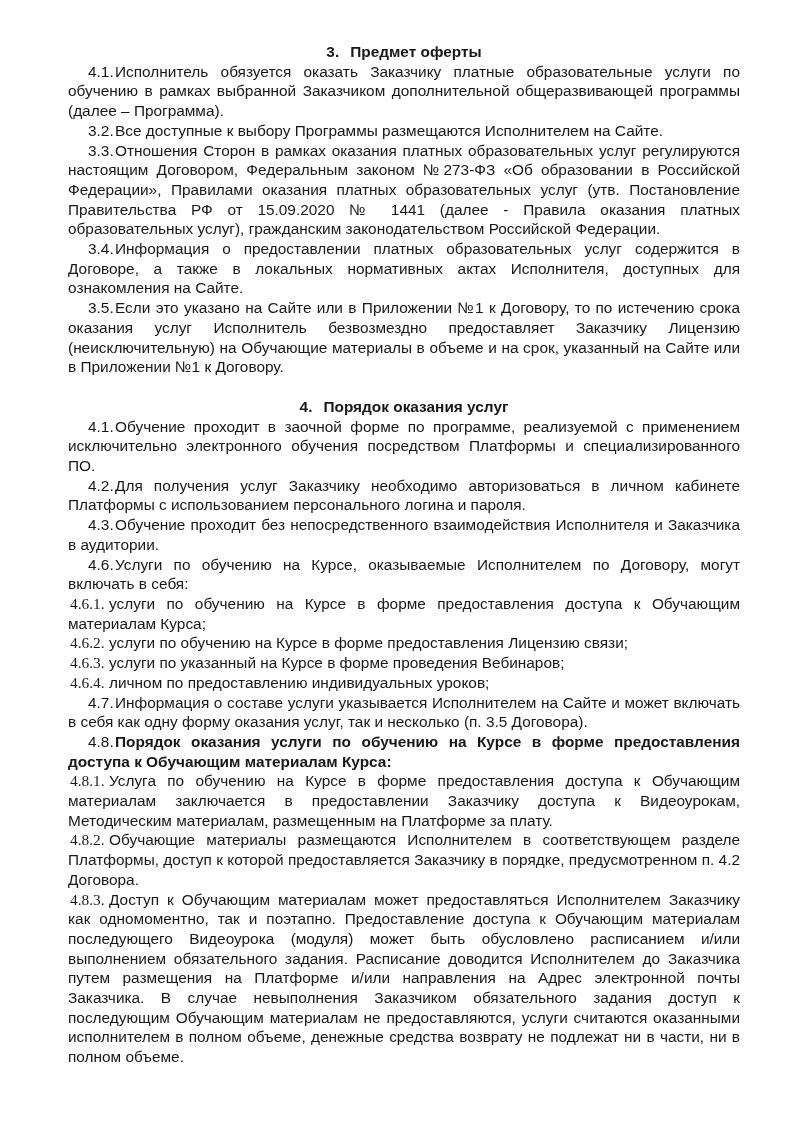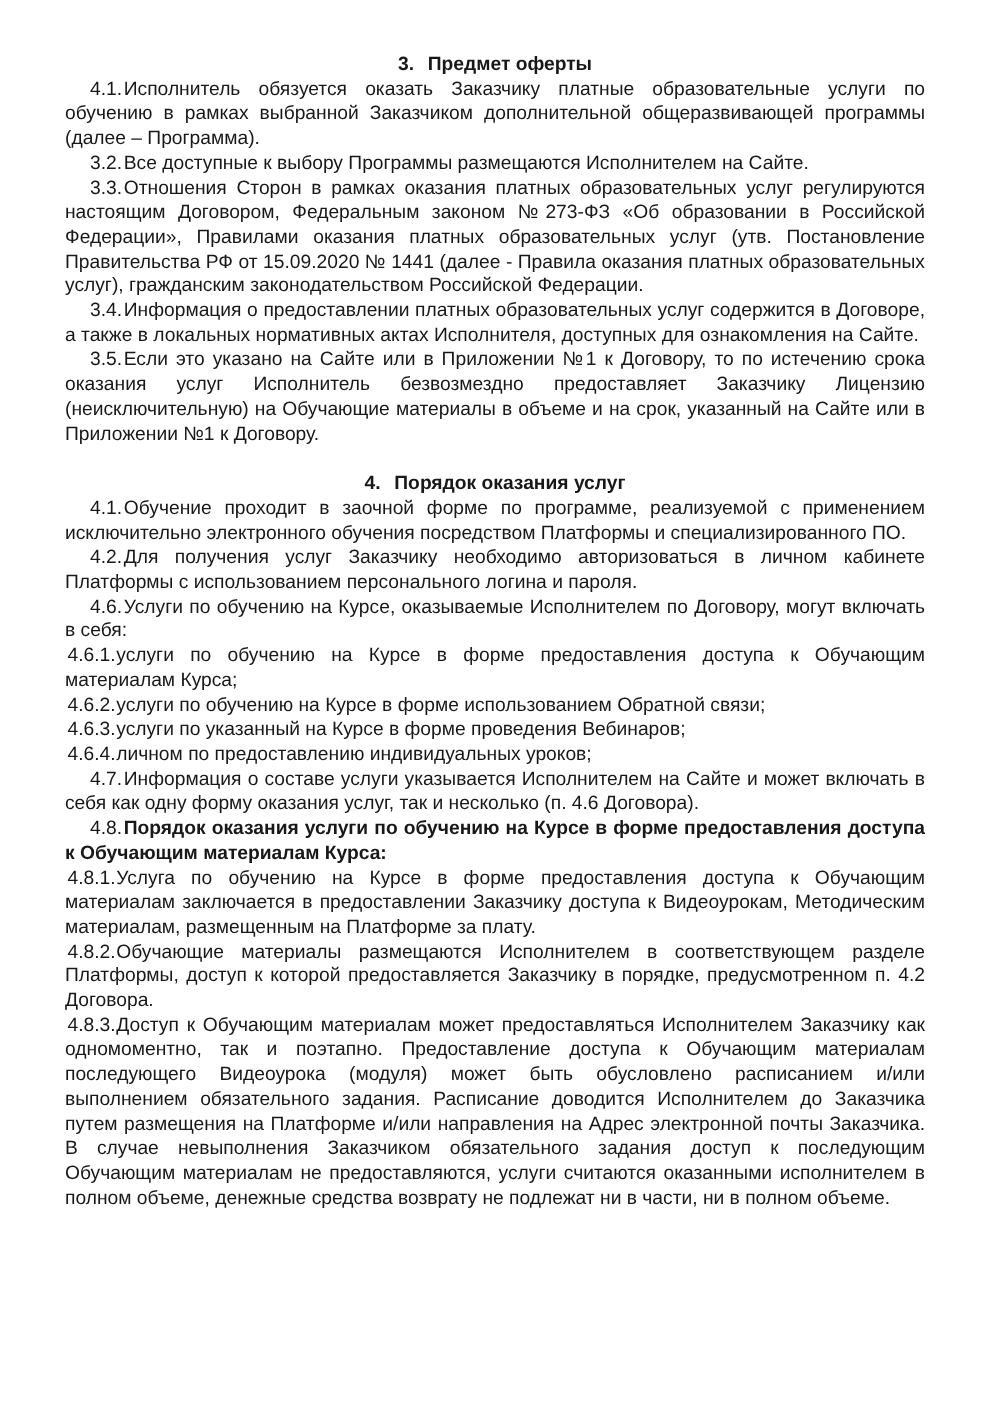--- a/index.html
+++ b/index.html
@@ -9,21 +9,21 @@
   }
   body {
     width: 794px;
     height: 1122px;
     overflow: hidden;
   }
   .page {
     box-sizing: border-box;
     width: 794px;
     height: 1122px;
-    padding: 42px 54px 18px 52px;
+    padding: 42px 54px 18px 68px;
     font-family: "Liberation Sans", "DejaVu Sans", sans-serif;
     font-size: 15.4px;
     line-height: 19.7px;
     color: #181818;
     background: #ffffff;
   }
   .sec-heading {
     margin: 20px 0 0 0;
     text-align: center;
     font-weight: 700;
@@ -45,20 +45,21 @@
   p.sub {
     text-indent: 2px;
   }
   .num {
     display: inline-block;
     min-width: 27px;
     text-indent: 0;
   }
   p.sub .num {
     min-width: 39px;
+    font-family: Liberation Serif, serif;
   }
   p.bold-text .txt {
     font-weight: 700;
   }
   .gap-above {
   }
 </style>
 </head>
 <body>
 
@@ -72,25 +73,26 @@
     <p class="item"><span class="num">3.3.</span><span class="txt">Отношения Сторон в рамках оказания платных образовательных услуг регулируются настоящим Договором, Федеральным законом №273-ФЗ «Об образовании в Российской Федерации», Правилами оказания платных образовательных услуг (утв. Постановление Правительства РФ от 15.09.2020 № 1441 (далее - Правила оказания платных образовательных услуг), гражданским законодательством Российской Федерации.</span></p>
     <p class="item"><span class="num">3.4.</span><span class="txt">Информация о предоставлении платных образовательных услуг содержится в Договоре, а также в локальных нормативных актах Исполнителя, доступных для ознакомления на Сайте.</span></p>
     <p class="item"><span class="num">3.5.</span><span class="txt">Если это указано на Сайте или в Приложении №1 к Договору, то по истечению срока оказания услуг Исполнитель безвозмездно предоставляет Заказчику Лицензию (неисключительную) на Обучающие материалы в объеме и на срок, указанный на Сайте или в Приложении №1 к Договору.</span></p>
   </section>
 
   <section>
     <h2 class="sec-heading"><span class="hnum">4.</span><span>Порядок оказания услуг</span></h2>
 
     <p class="item"><span class="num">4.1.</span><span class="txt">Обучение проходит в заочной форме по программе, реализуемой с применением исключительно электронного обучения посредством Платформы и специализированного ПО.</span></p>
     <p class="item"><span class="num">4.2.</span><span class="txt">Для получения услуг Заказчику необходимо авторизоваться в личном кабинете Платформы с использованием персонального логина и пароля.</span></p>
+    <p class="item"><span class="num">4.3.</span><span class="txt">Обучение проходит без непосредственного взаимодействия Исполнителя и Заказчика в аудитории.</span></p>
     <p class="item"><span class="num">4.6.</span><span class="txt">Услуги по обучению на Курсе, оказываемые Исполнителем по Договору, могут включать в себя:</span></p>
     <p class="sub"><span class="num">4.6.1.</span><span class="txt">услуги по обучению на Курсе в форме предоставления доступа к Обучающим материалам Курса;</span></p>
-    <p class="sub"><span class="num">4.6.2.</span><span class="txt">услуги по обучению на Курсе в форме использованием Обратной связи;</span></p>
+    <p class="sub"><span class="num">4.6.2.</span><span class="txt">услуги по обучению на Курсе в форме предоставления Лицензию связи;</span></p>
     <p class="sub"><span class="num">4.6.3.</span><span class="txt">услуги по указанный на Курсе в форме проведения Вебинаров;</span></p>
     <p class="sub"><span class="num">4.6.4.</span><span class="txt">личном по предоставлению индивидуальных уроков;</span></p>
-    <p class="item"><span class="num">4.7.</span><span class="txt">Информация о составе услуги указывается Исполнителем на Сайте и может включать в себя как одну форму оказания услуг, так и несколько (п. 4.6  Договора).</span></p>
+    <p class="item"><span class="num">4.7.</span><span class="txt">Информация о составе услуги указывается Исполнителем на Сайте и может включать в себя как одну форму оказания услуг, так и несколько (п. 3.5  Договора).</span></p>
     <p class="item bold-text gap-above"><span class="num">4.8.</span><span class="txt">Порядок оказания услуги по обучению на Курсе в форме предоставления доступа к Обучающим материалам Курса:</span></p>
     <p class="sub"><span class="num">4.8.1.</span><span class="txt">Услуга по обучению на Курсе в форме предоставления доступа к Обучающим материалам заключается в предоставлении Заказчику доступа к Видеоурокам, Методическим материалам, размещенным на Платформе за плату.</span></p>
     <p class="sub"><span class="num">4.8.2.</span><span class="txt">Обучающие материалы размещаются Исполнителем в соответствующем разделе Платформы, доступ к которой предоставляется Заказчику в порядке, предусмотренном п. 4.2 Договора.</span></p>
     <p class="sub"><span class="num">4.8.3.</span><span class="txt">Доступ к Обучающим материалам может предоставляться Исполнителем Заказчику как одномоментно, так и поэтапно. Предоставление доступа к Обучающим материалам последующего Видеоурока (модуля) может быть обусловлено расписанием и/или выполнением обязательного задания. Расписание доводится Исполнителем до Заказчика путем размещения на Платформе и/или направления на Адрес электронной почты Заказчика. В случае невыполнения Заказчиком обязательного задания доступ к последующим Обучающим материалам не предоставляются, услуги считаются оказанными исполнителем в полном объеме, денежные средства возврату не подлежат ни в части, ни в полном объеме.</span></p>
   </section>
 
 </main>
 
 </body></html>

